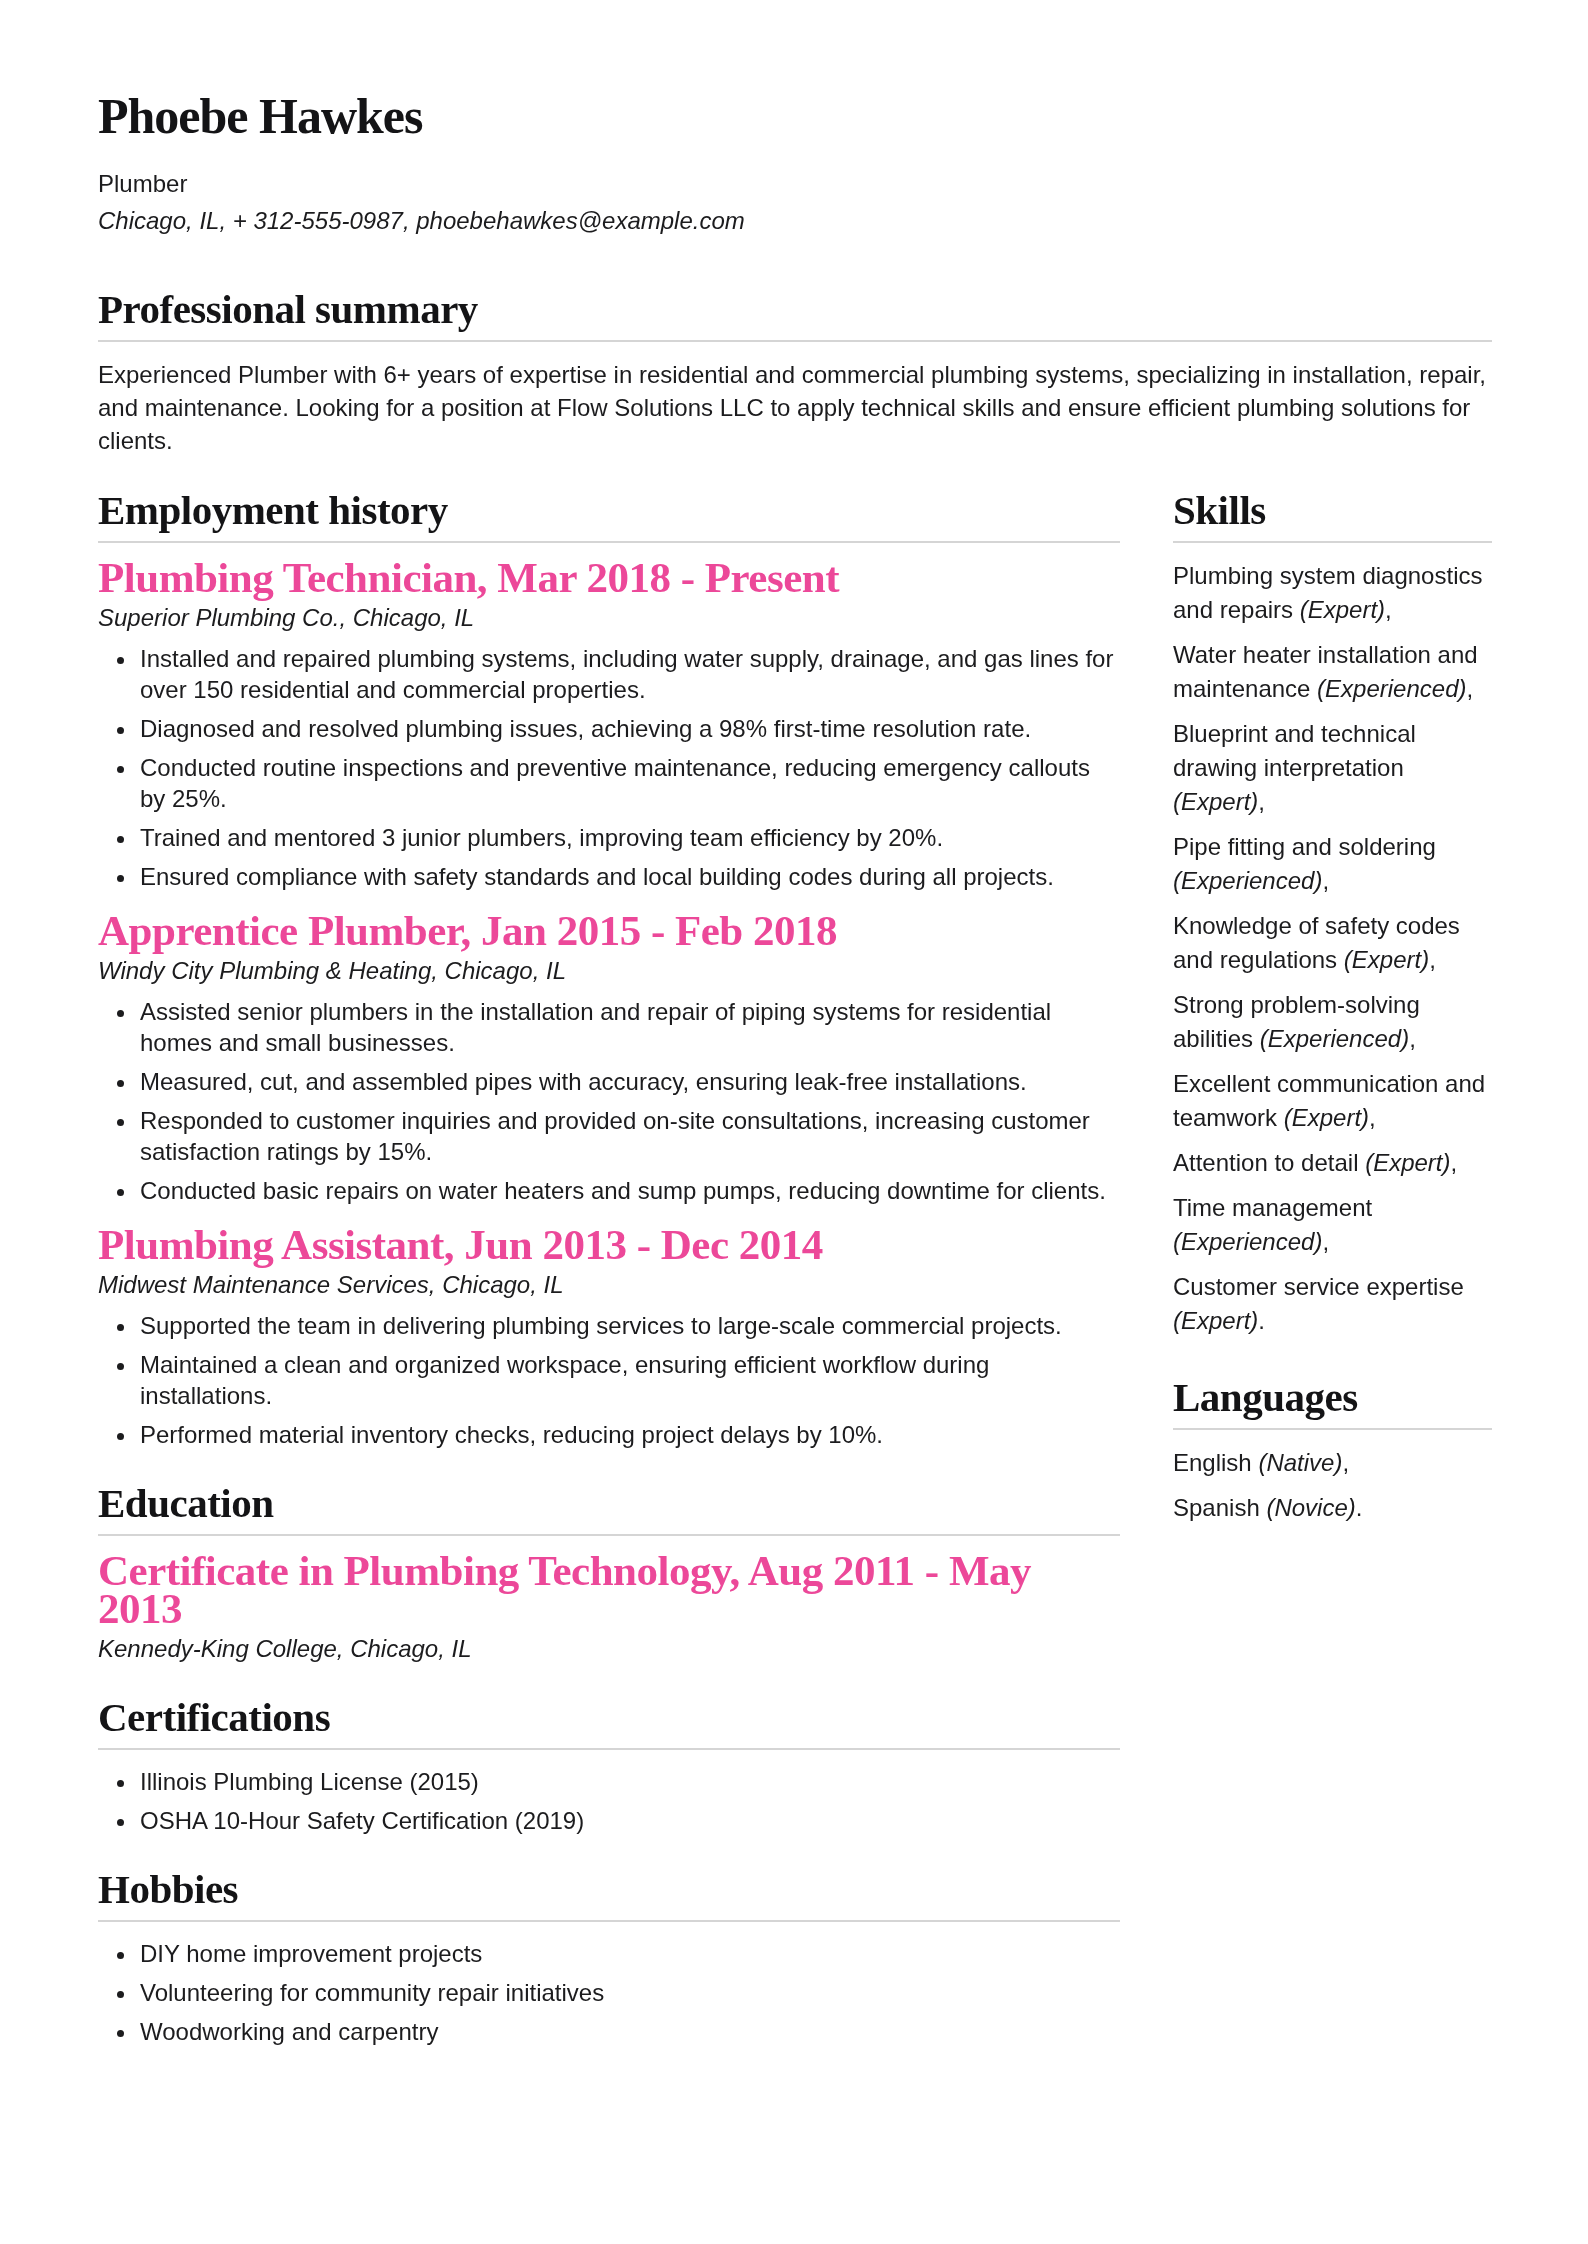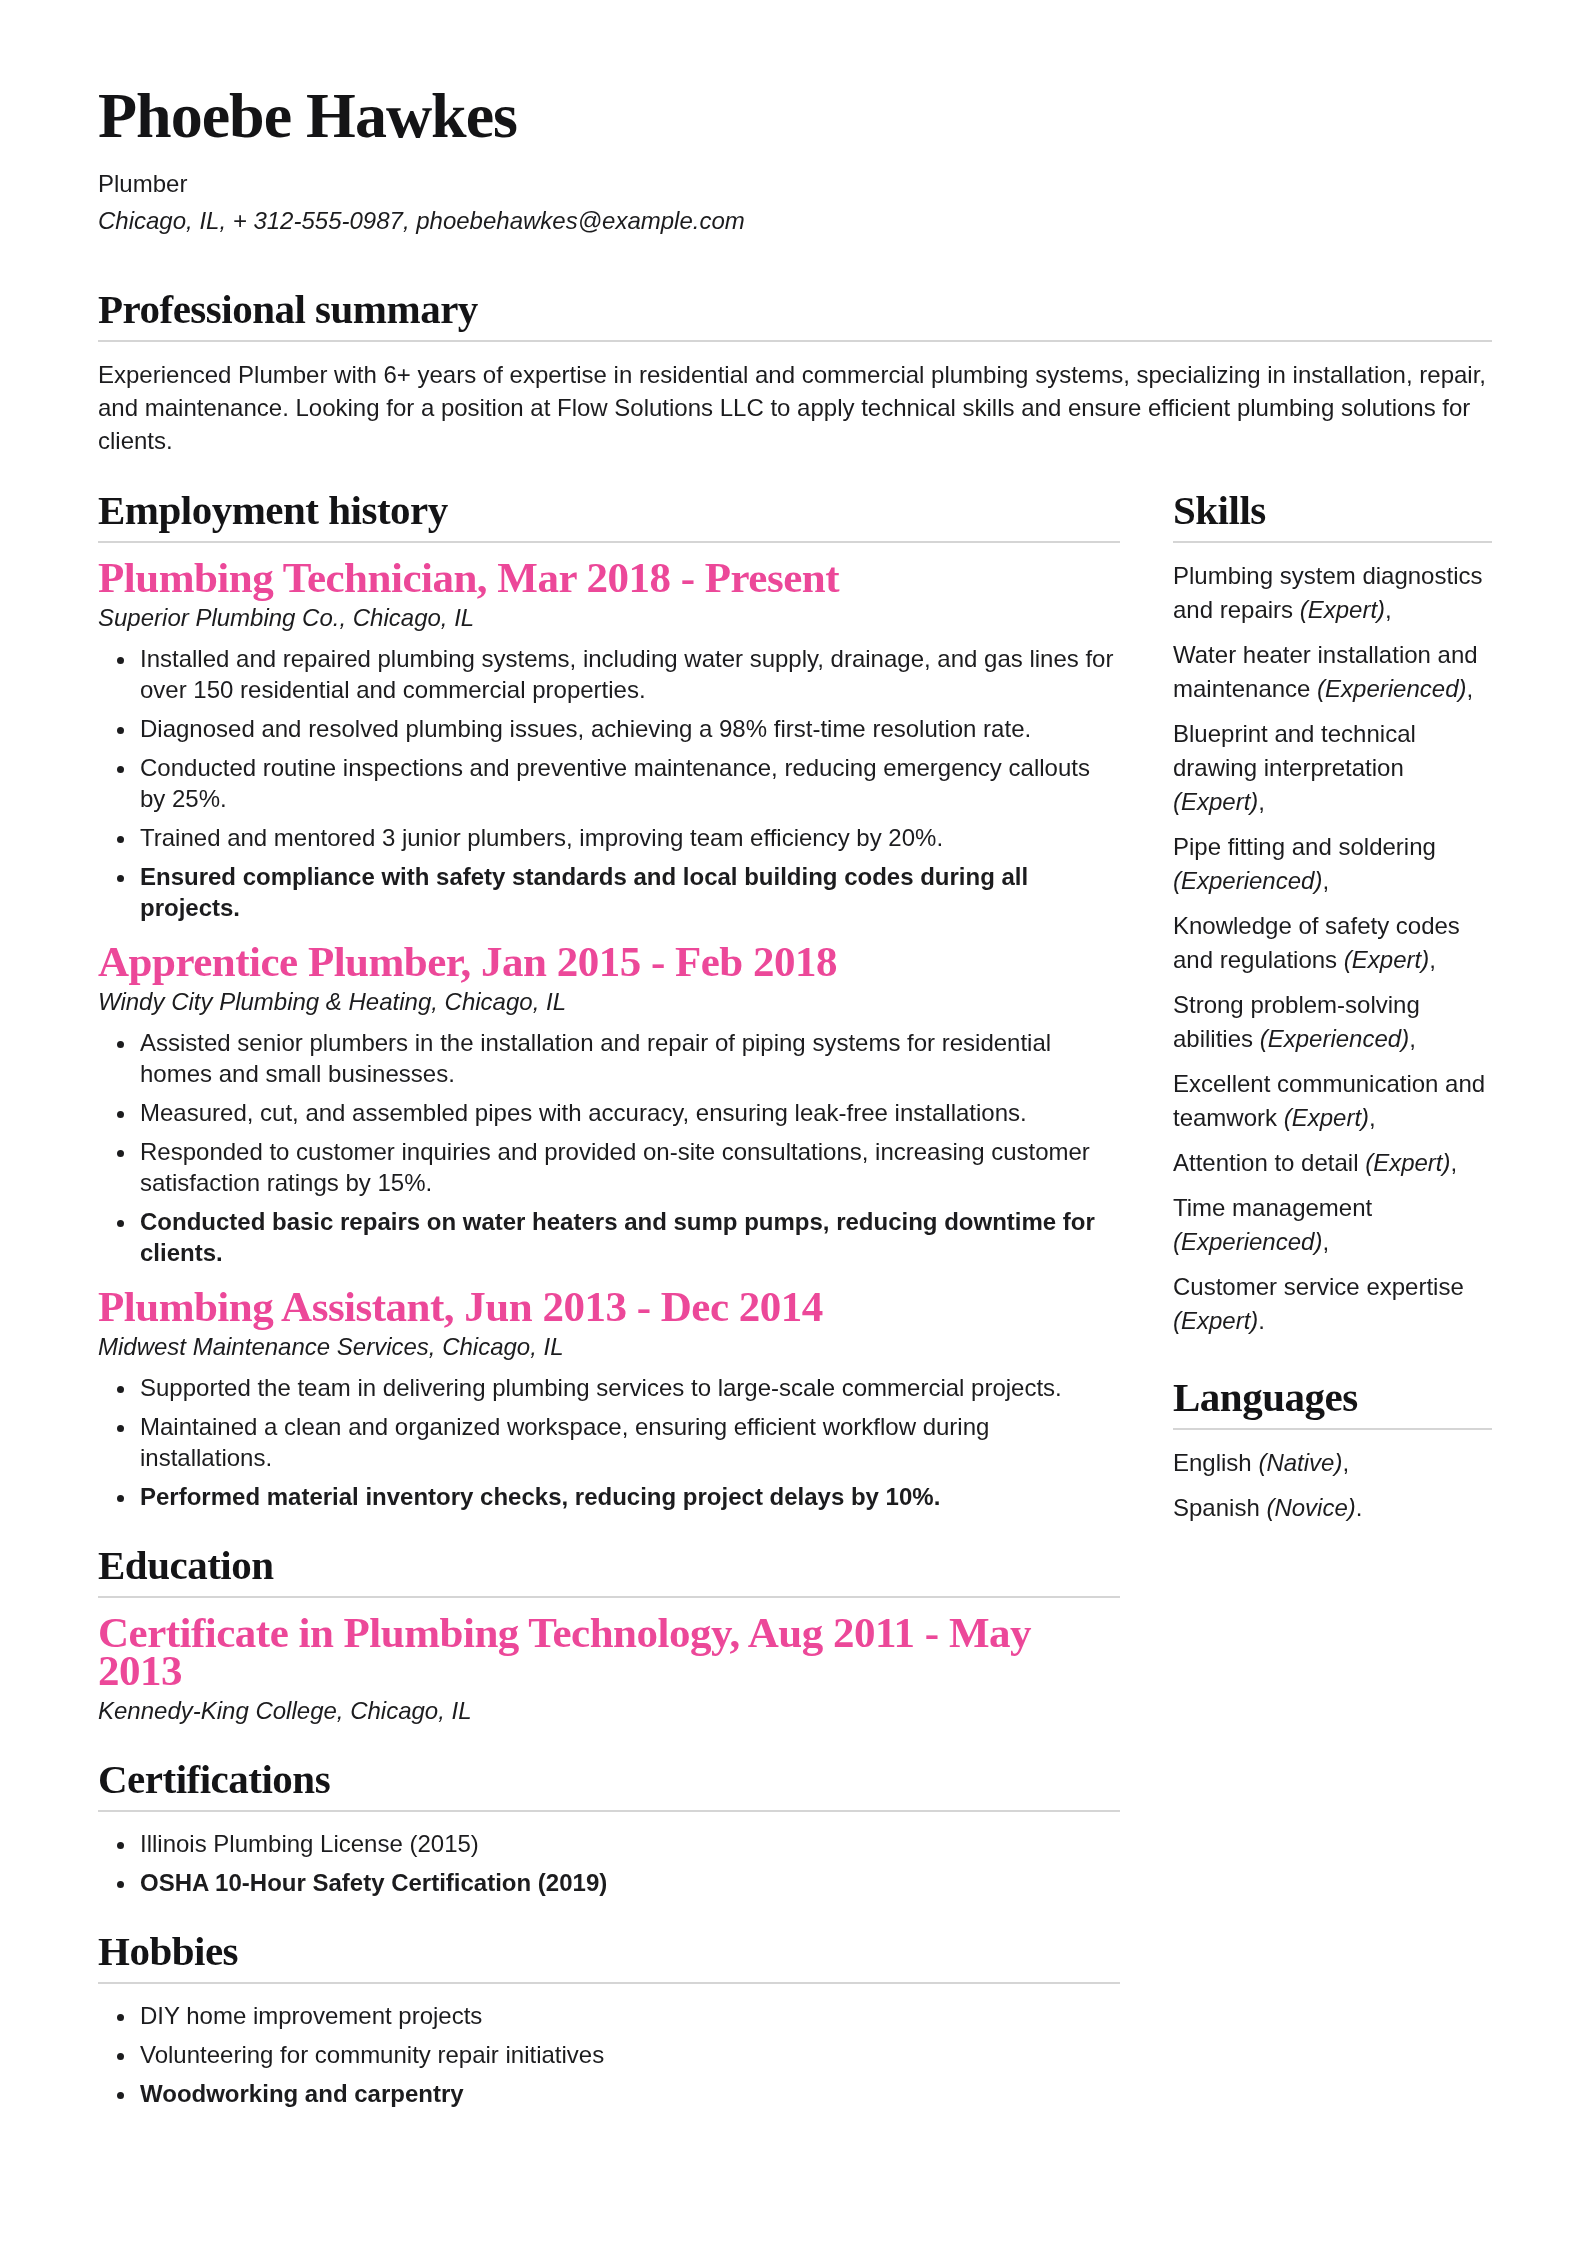--- a/index.html
+++ b/index.html
@@ -13,21 +13,21 @@
     color:#1c1c1e;
     font-family:"Liberation Sans","DejaVu Sans",sans-serif;
     font-size:24px;
     line-height:31px;
     overflow:hidden;
   }
   
   .name {
     font-family:"Liberation Serif","DejaVu Serif",serif;
     font-weight:bold;
-    font-size:64px;
+    font-size:50px;
     line-height:80px;
     margin:0 0 12px 0;
     color:#141416;
     letter-spacing:-1px;
   }
   .role { margin:0 0 6px 0; }
   .contact { margin:0; font-style:italic; }
 
   
   h2.sec {
@@ -56,21 +56,21 @@
     font-size:43px;
     line-height:38px;
     margin:0 0 5px 0;
     color:#ec4899;
     letter-spacing:-0.5px;
   }
   .job { margin-bottom:20px; }
   .company { margin:0 0 10px 0; font-style:italic; }
   ul.blist { margin:0; padding:0 0 0 40px; list-style:disc; }
   ul.blist li { margin:0 0 8px 0; padding-left:2px; line-height:31px; }
-  ul.blist li:last-child { margin-bottom:0;font-weight:bold; }
+  ul.blist li:last-child { margin-bottom:0; }
 
   .sub-sec { margin-top:30px; }
   .edu-school { margin:0; font-style:italic; }
 
   
   .skill-list { margin:0; padding:0; list-style:none; }
   .skill-list li { margin:0 0 11px 0; line-height:34px; }
   .lvl { font-style:italic; }
   .lang-sec { margin-top:36px; }
 </style>

